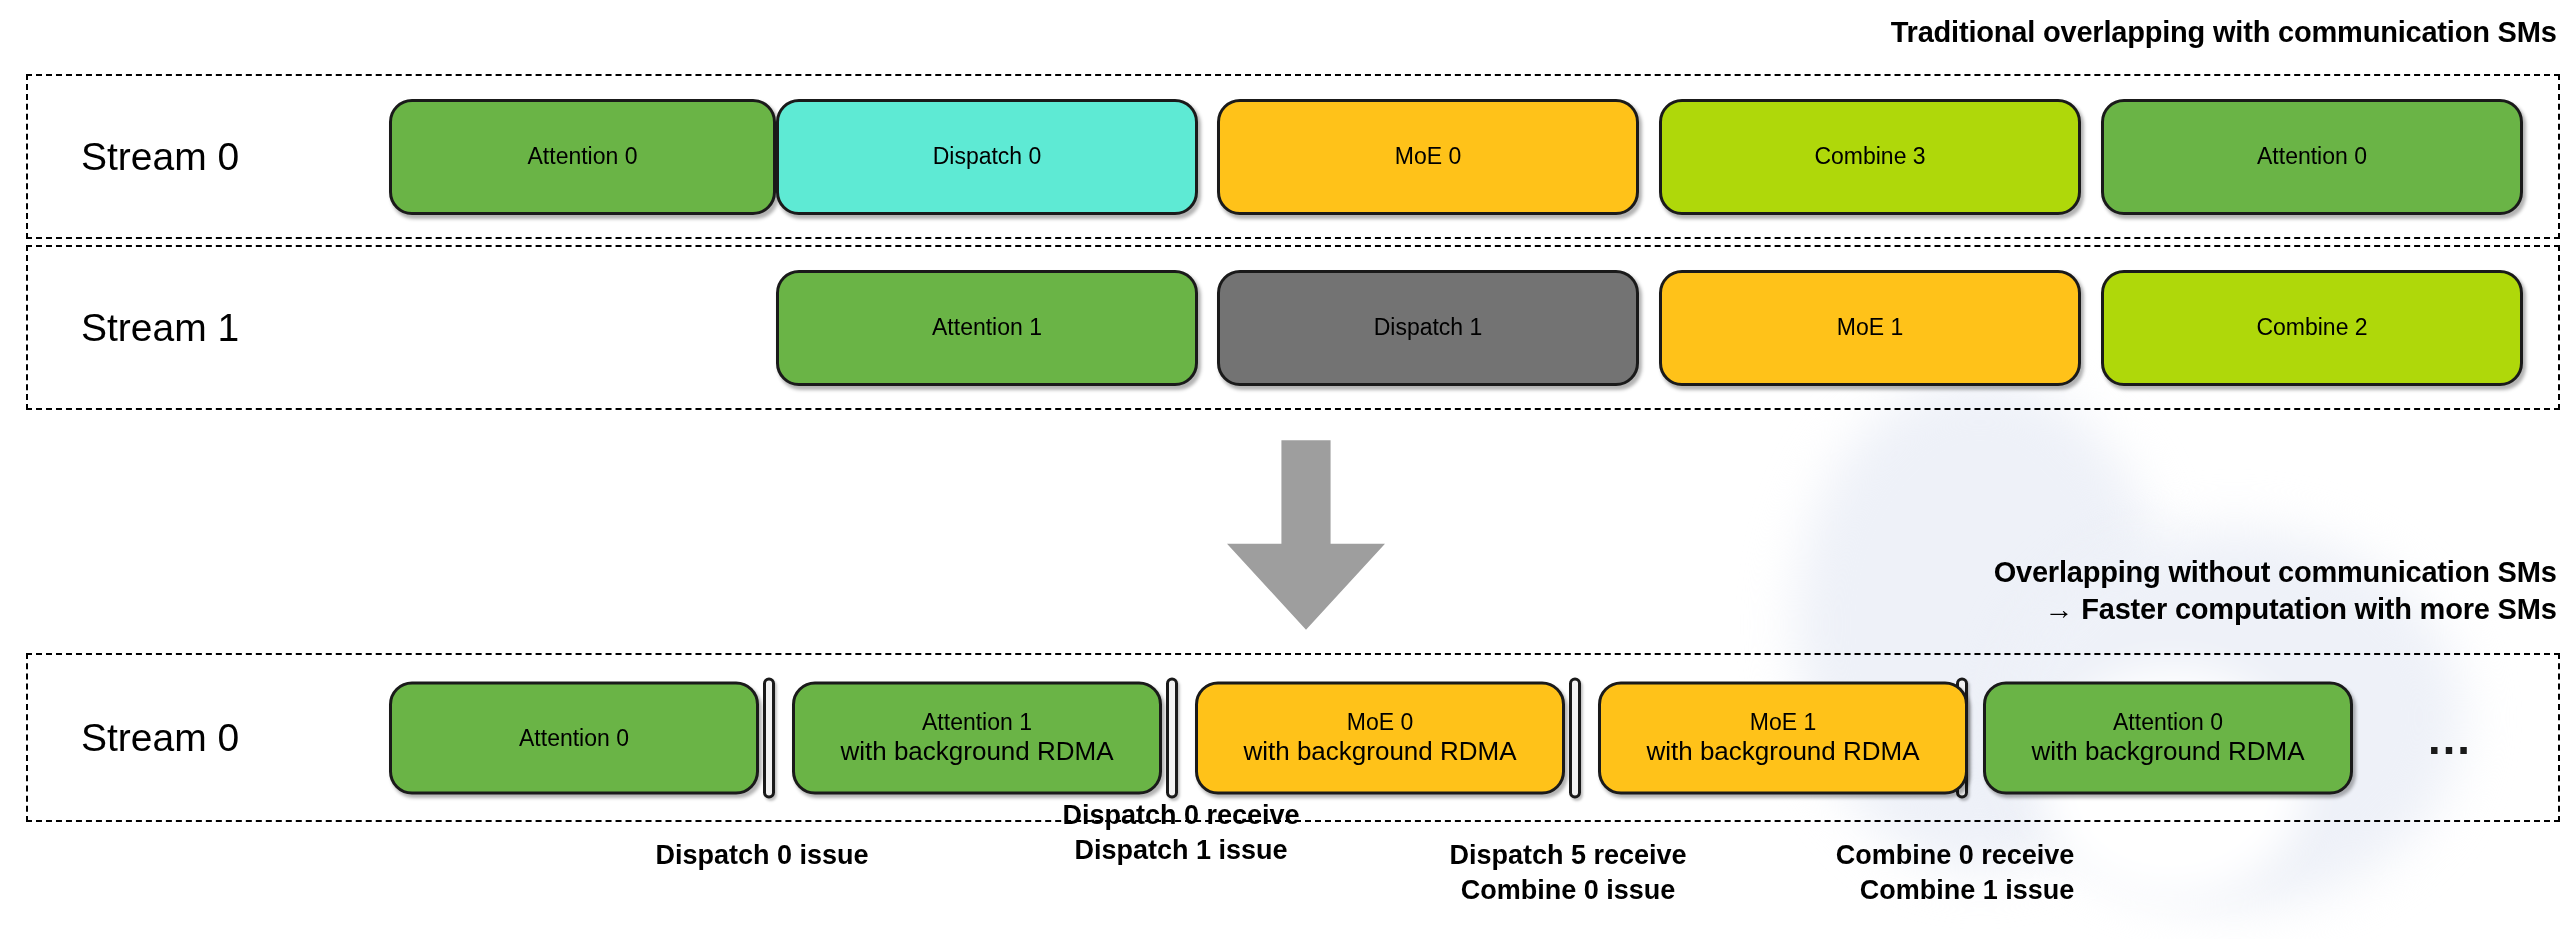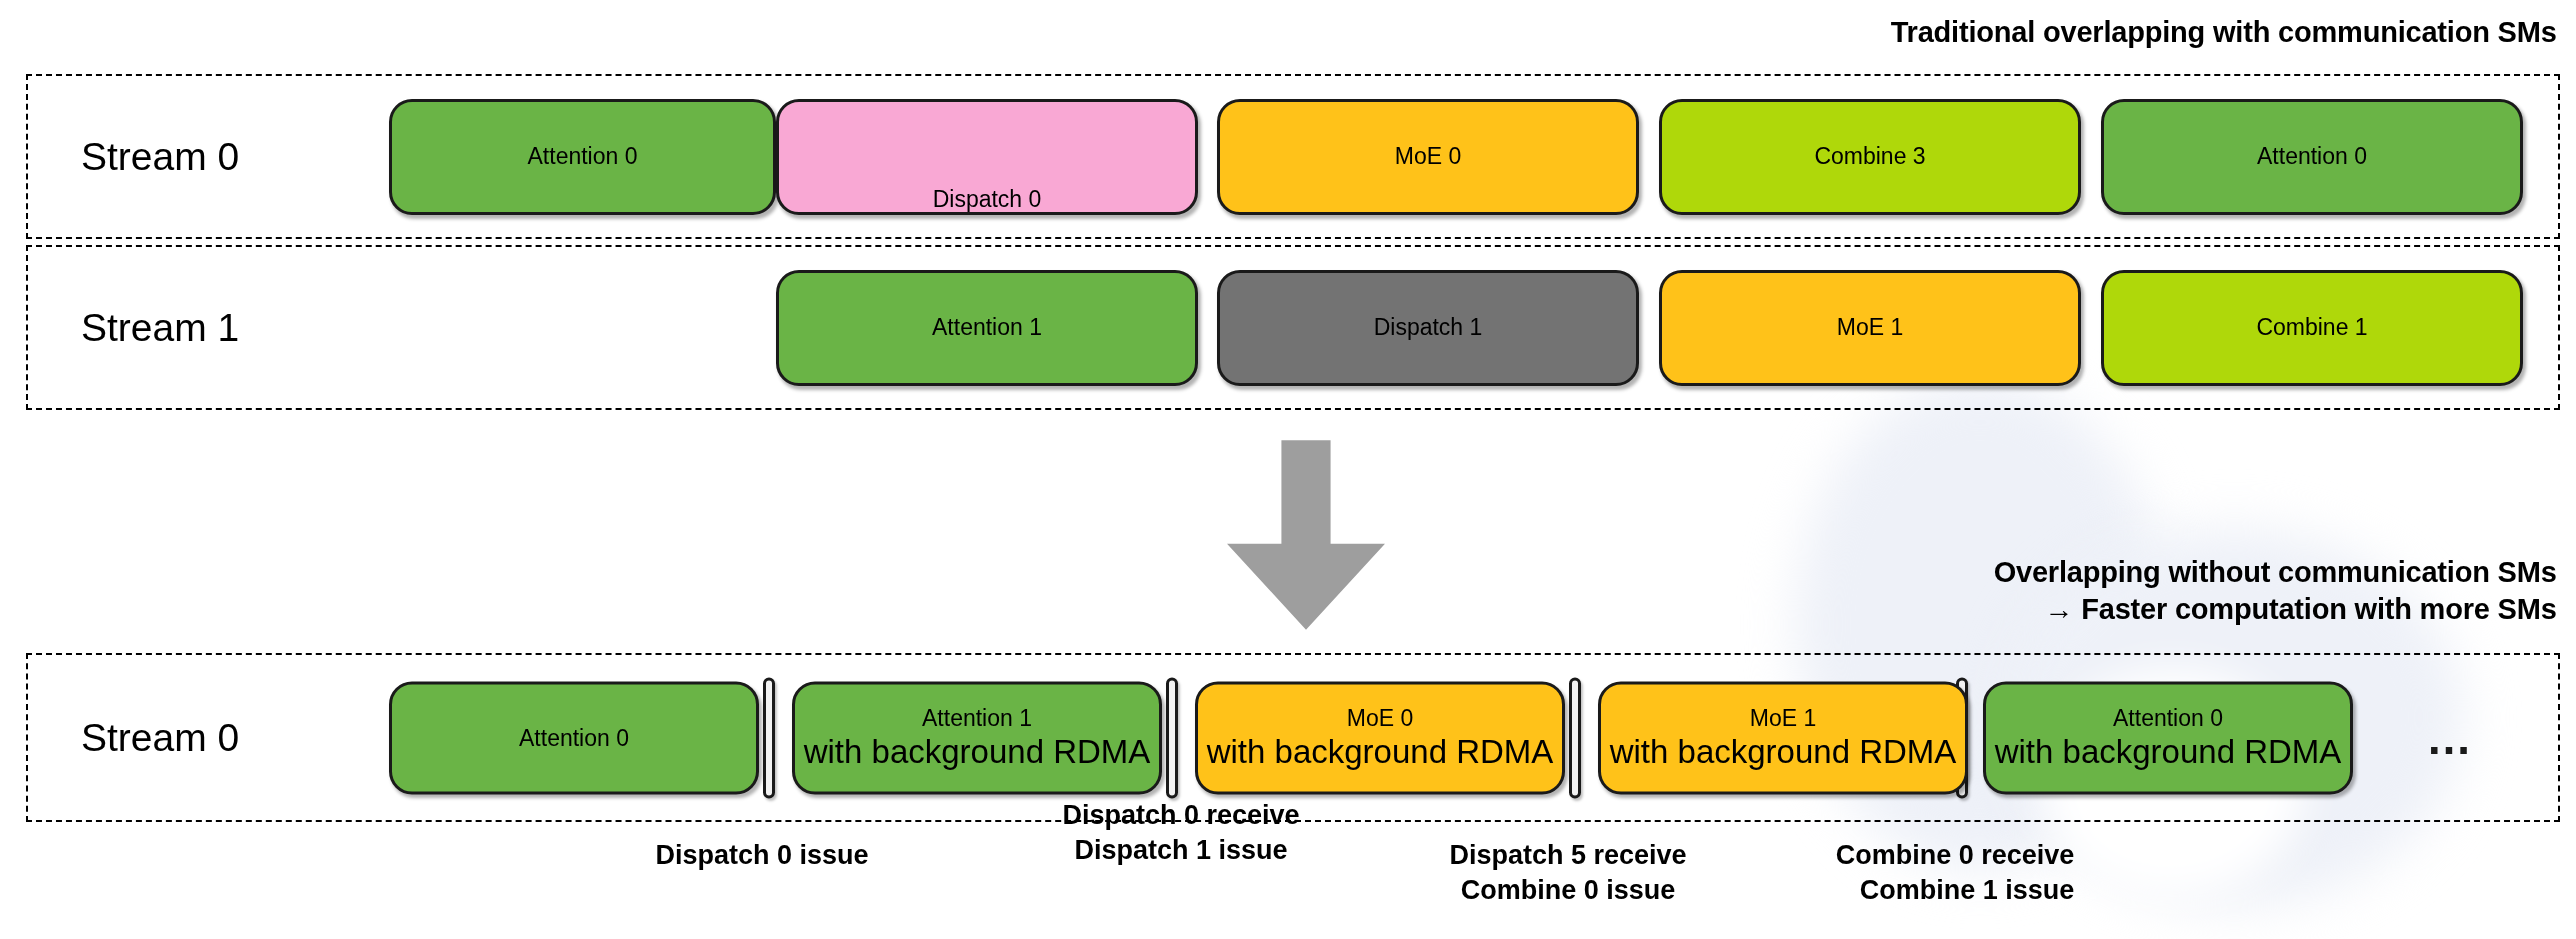--- a/index.html
+++ b/index.html
@@ -80,21 +80,21 @@
     box-shadow: 2.6px 3.5px 3.5px rgba(0,0,0,0.30);
     text-align: center;
     line-height: 1.06;
   }
   .block .title {
     font-size: 23px;
     color: #000000;
     white-space: nowrap;
   }
   .block .sub {
-    font-size: 33px;
+    font-size: 26px;
     color: #000000;
     white-space: nowrap;
     margin-top: 4px;
   }
 
   
   .separator {
     position: absolute;
     top: 50%;
     transform: translateY(-50%);
@@ -148,21 +148,21 @@
 
 <div class="headline lower">Overlapping without communication SMs
 → Faster computation with more SMs</div>
 
 <div class="stream-row row1">
   <div class="stream-label">Stream 0</div>
   <div class="track" id="track0">
       <div class="block" style="left: 361px; width: 387px; height: 116px; background: rgb(106, 180, 70);">
         <div class="title">Attention 0</div>
       </div>
-      <div class="block" style="left: 748px; width: 422px; height: 116px; background: #f9a8d4; justify-content: flex-end;">
+      <div class="block" style="left: 748px; width: 422px; height: 116px; background: #5eead4;">
         <div class="title">Dispatch 0</div>
       </div>
       <div class="block" style="left: 1189px; width: 422px; height: 116px; background: rgb(255, 194, 25);">
         <div class="title">MoE 0</div>
       </div>
       <div class="block" style="left: 1631px; width: 422px; height: 116px; background: rgb(175, 216, 10);">
         <div class="title">Combine 3</div>
       </div>
       <div class="block" style="left: 2073px; width: 422px; height: 116px; background: rgb(106, 180, 70);">
         <div class="title">Attention 0</div>
@@ -176,21 +176,21 @@
       <div class="block" style="left: 748px; width: 422px; height: 116px; background: rgb(106, 180, 70);">
         <div class="title">Attention 1</div>
       </div>
       <div class="block" style="left: 1189px; width: 422px; height: 116px; background: #737373;">
         <div class="title">Dispatch 1</div>
       </div>
       <div class="block" style="left: 1631px; width: 422px; height: 116px; background: rgb(255, 194, 25);">
         <div class="title">MoE 1</div>
       </div>
       <div class="block" style="left: 2073px; width: 422px; height: 116px; background: rgb(175, 216, 10);">
-        <div class="title">Combine 1</div>
+        <div class="title">Combine 2</div>
       </div>
     </div>
 </div>
 
 <svg class="down-arrow" viewBox="0 0 180 216">
   <polygon id="arrow-shape" points="62,0 118,0 118,118 180,118 90,216 0,118 62,118" fill="#9E9E9E"></polygon>
 </svg>
 
 <div class="stream-row row3">
   <div class="stream-label">Stream 0</div>

